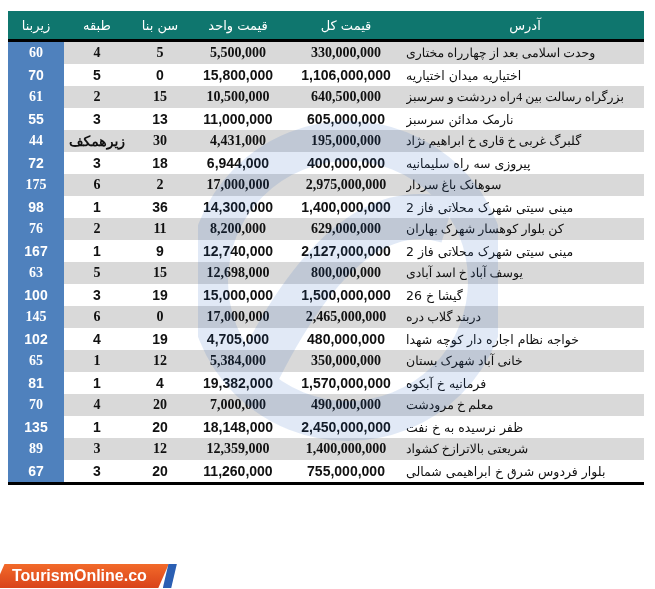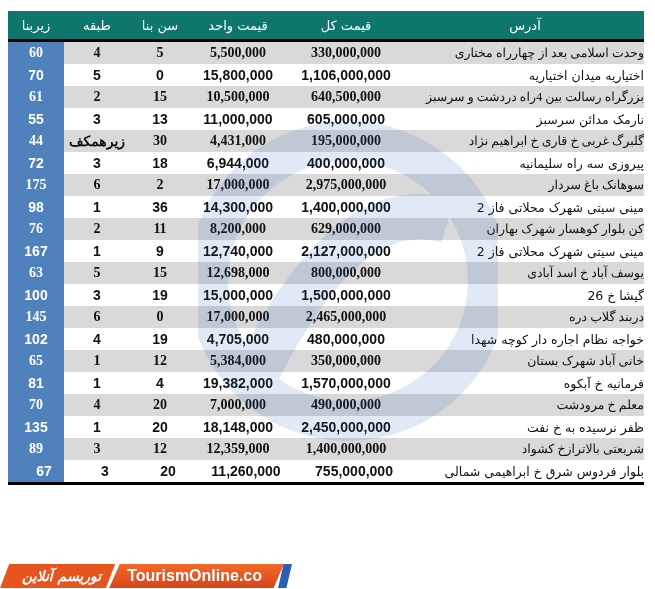--- a/index.html
+++ b/index.html
@@ -6,23 +6,23 @@
     body { width: 655px; height: 589px; position: relative; overflow: hidden;
       font-family: "DejaVu Sans", "Liberation Sans", sans-serif; }
     .tbl-wrap { position: absolute; left: 8px; top: 11px; width: 636px; }
     .watermark { position: absolute; left: 190px; top: 60px; width: 300px; height: 420px; pointer-events: none; z-index: 2; opacity: 0.13; }
     table { border-collapse: collapse; width: 636px; table-layout: fixed; direction: rtl; position: relative; z-index: 1; }
     th { background: #0f766e; color: #ffffff; font-weight: normal; font-size: 13px; height: 28px; padding: 0; text-align: center; border-bottom: 3px solid #000; }
     td { height: 22px; padding: 0; font-weight: bold; font-size: 12.5px; color: #111; text-align: center; white-space: nowrap; overflow: hidden; }
     tr.odd td { background: #d9d9d9; font-family: Liberation Serif, serif; }
     tr.even td { background: #ffffff; }
     td.area { background: #4f81bd !important; color: #ffffff; font-family: "Liberation Sans", sans-serif; font-size: 14px; }
-    td.addr { font-weight: normal; font-size: 12.5px; text-align: right; direction: rtl; }
+    td.addr { font-weight: normal; font-size: 12.5px; text-align: left; direction: rtl; }
     td.num { font-family: "Liberation Sans", sans-serif; font-size: 14px; }
-    tbody tr:last-child td { border-bottom: 3px solid #000; padding-left: 16px; }
+    tbody tr:last-child td { border-bottom: 3px solid #000; }
     .brand { position: absolute; left: 0; top: 564px; height: 24px; display: flex; z-index: 3; }
     .brand-fa { background: #e8541e; color: #fff; font-size: 14px; font-weight: bold; padding: 0 14px 0 22px; line-height: 24px;
       clip-path: polygon(8% 0, 100% 0, 92% 100%, 0 100%); font-style: italic; }
     .brand-en { background: linear-gradient(#f26a2a, #d9431a); color: #fff; font-family: "Liberation Sans", sans-serif; font-size: 16px; font-weight: bold;
       line-height: 24px; padding: 0 22px 0 18px; margin-left: -6px; clip-path: polygon(6% 0, 100% 0, 94% 100%, 0 100%); }
     .brand-stripe { width: 14px; background: #2b5fb3; margin-left: -6px; clip-path: polygon(40% 0, 100% 0, 60% 100%, 0 100%); }
   </style>
 </head>
 <body>
 
@@ -209,16 +209,15 @@
         </tr>
       </tbody>
   </table>
   <svg class="watermark" viewBox="0 0 300 420">
     <circle cx="150" cy="210" r="140" fill="none" stroke="#1f5fbf" stroke-width="40"></circle>
     <path d="M60 300 Q150 120 250 150" fill="none" stroke="#1f5fbf" stroke-width="45"></path>
   </svg>
 </div>
 
 <div class="brand">
-  <div class="brand-fa">توریسم آنلاین</div>
   <div class="brand-en">TourismOnline.co</div>
   <div class="brand-stripe"></div>
 </div>
 
 </body></html>

